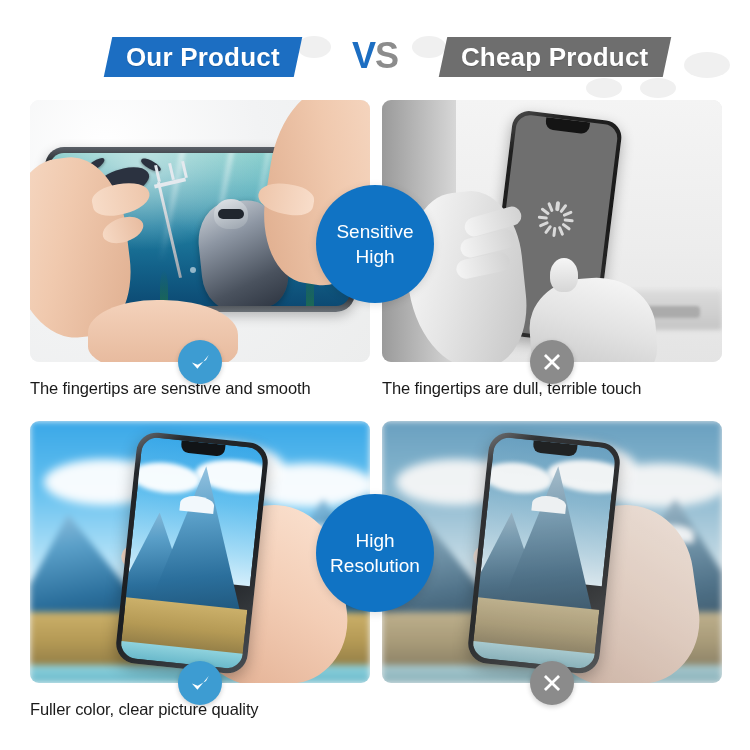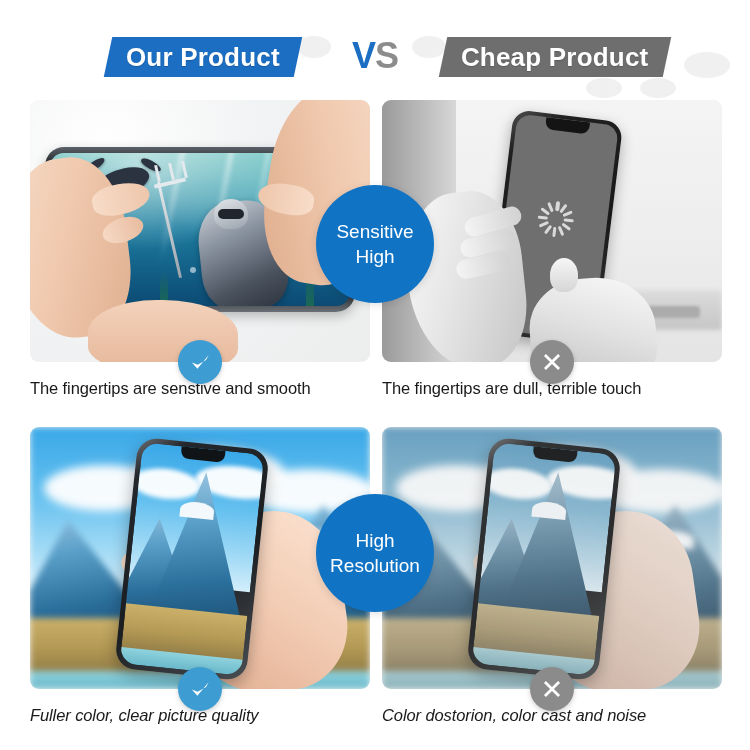--- a/index.html
+++ b/index.html
@@ -52,21 +52,21 @@
   .vs .v{ color:#1c6ec2; }
   .vs .s{ color:#8c8c8c; }
 
   
   .grid{
     position:absolute; left:0; top:100px; width:750px; height:650px;
     z-index:1;
   }
   .row{ position:relative; width:620px; height:310px; }
   .row.r1{ top:0px; }
-  .row.r2{ top:17px;font-style:italic; }
+  .row.r2{ top:11px; }
 
   .cell{ position:absolute; width:340px; }
   .cell.left{ left:30px; }
   .cell.right{ left:382px; }
 
   .photo{
     position:relative;
     width:340px; height:262px;
     border-radius:9px;
     overflow:hidden;
@@ -561,21 +561,20 @@
           <div class="fg g4"></div>
         </div>
       </div>
 
       <div class="verdict bad">
         <svg viewBox="0 0 24 24">
           <path d="M6.4 4.6 L12 10.2 L17.6 4.6 L19.4 6.4 L13.8 12 L19.4 17.6 L17.6 19.4 L12 13.8 L6.4 19.4 L4.6 17.6 L10.2 12 L4.6 6.4 Z" fill="#ffffff"></path>
         </svg>
       </div>
 
-      <div class="caption">Color dostorion, color cast and noise</div>
     </div>
   </div>
 </div>
 
 <div class="badge one">
   <span>Sensitive</span>
   <span>High</span>
 </div>
 <div class="badge two">
   <span>High</span>

